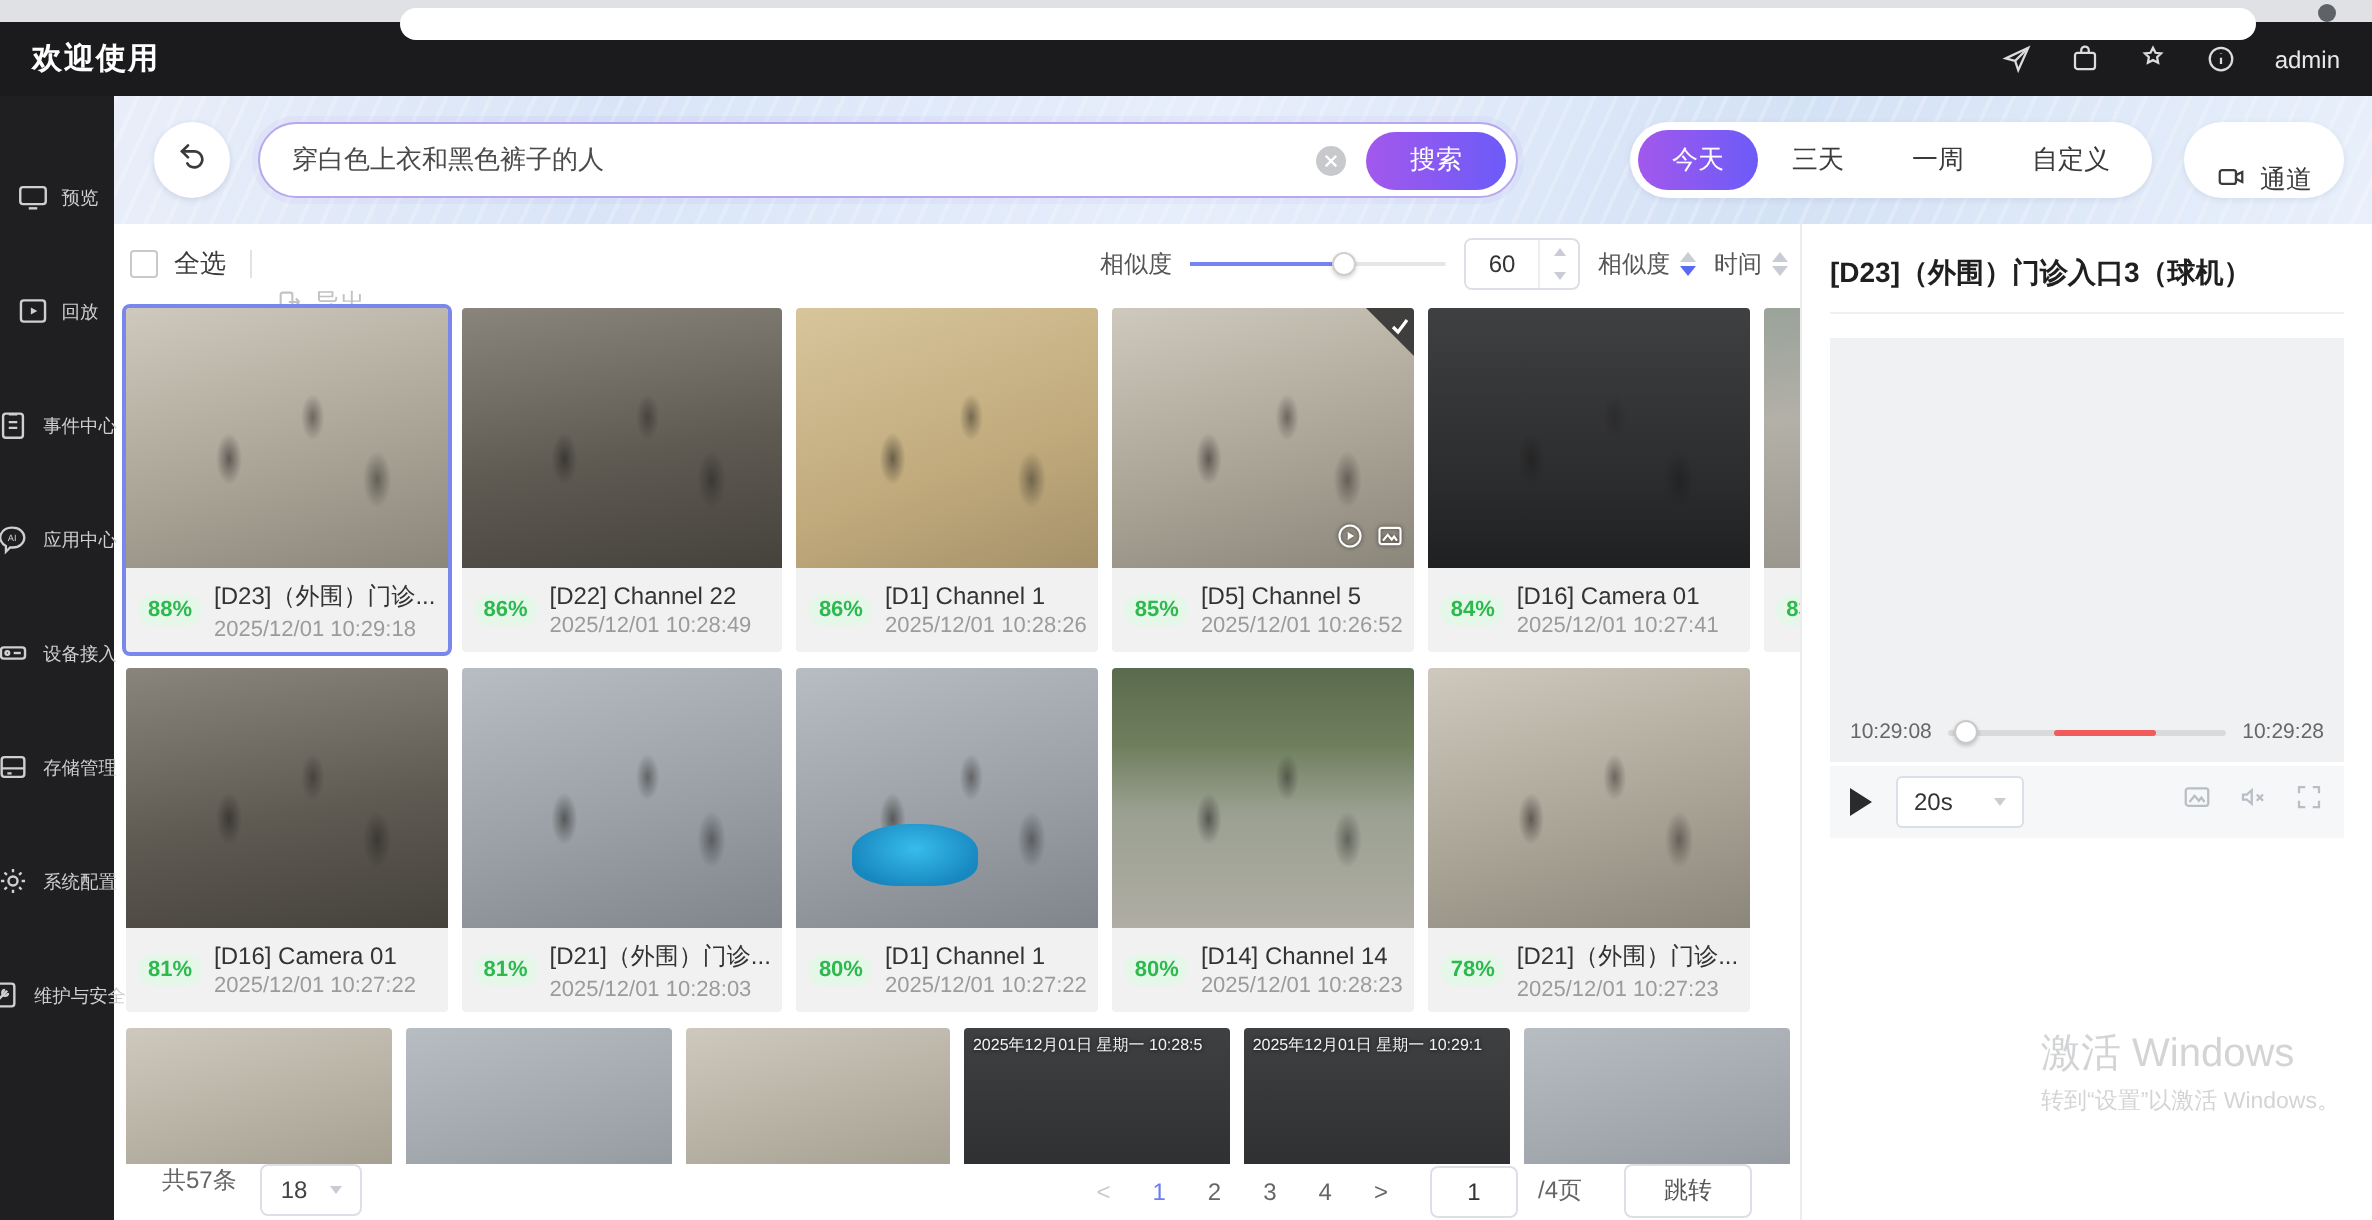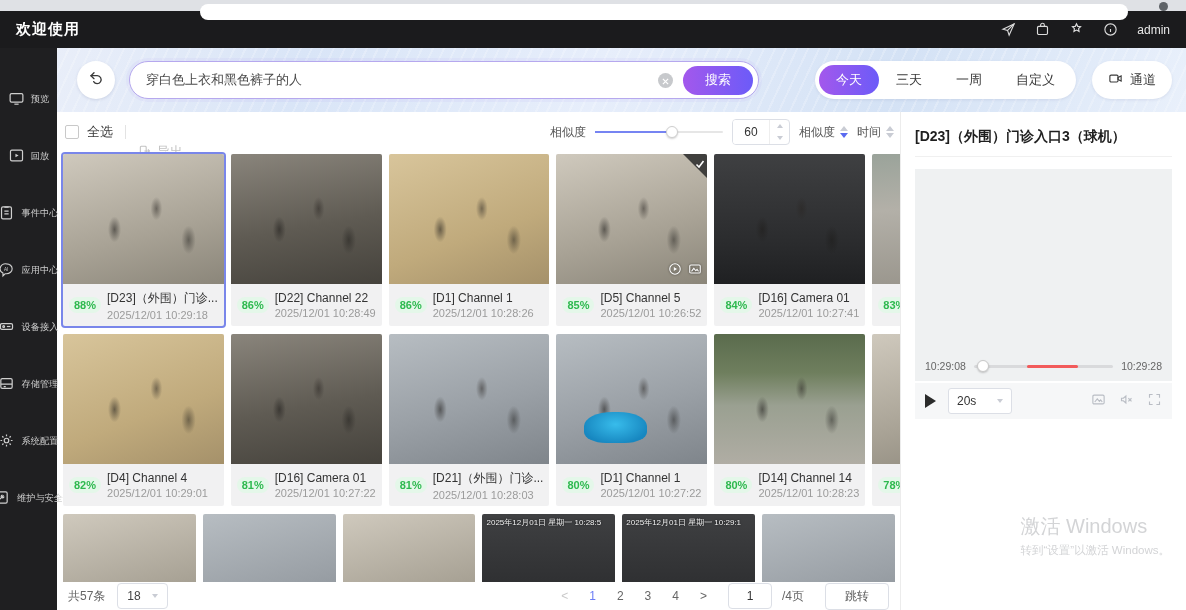--- a/index.html
+++ b/index.html
@@ -46,21 +46,21 @@
     display:flex; align-items:center; padding:0 5px 0 16px; box-shadow:0 0 0 3px rgba(150,130,240,.07); min-width:0; }
   .search-text { flex:1; font-size:13px; color:#4a4a4a; white-space:nowrap; overflow:hidden; }
   .clear-btn { width:15px; height:15px; border-radius:50%; background:#c7c9cc; color:#fff; display:flex; align-items:center;
     justify-content:center; cursor:pointer; flex:0 0 auto; }
   .clear-btn svg { width:7px; height:7px; }
   .search-btn { margin-left:10px; height:29px; padding:0 22px; border-radius:15px; border:none; color:#fff; font-size:13px;
     background:linear-gradient(90deg,#a358ec,#6c5bf8); cursor:pointer; flex:0 0 auto; }
   .pill-group { background:#fff; border-radius:19px; padding:4px; display:flex; box-shadow:0 1px 3px rgba(80,90,140,.12); flex:0 0 auto; }
   .pill { height:30px; padding:0 17px; border-radius:15px; display:flex; align-items:center; font-size:13px; color:#3a3a3a; cursor:pointer; }
   .pill.active { background:linear-gradient(90deg,#a358ec,#6c5bf8); color:#fff; }
-  .channel-pill { margin-left:16px; height:38px; background:#fff; border-radius:19px; padding:0 16px; display:flex; align-items:center;
+  .channel-pill { margin-left:16px; height:38px; background:#fff; border-radius:19px; padding:0 16px; display:flex; align-items:flex-end;
     gap:7px; font-size:13px; color:#3a3a3a; box-shadow:0 1px 3px rgba(80,90,140,.12); cursor:pointer; flex:0 0 auto; }
   .channel-pill svg { width:15px; height:15px; }
 
   
   .content { flex:1; display:flex; min-height:0; }
   .results { width:843px; flex:0 0 auto; display:flex; flex-direction:column; min-height:0; }
 
   
   .rtoolbar { height:36px; margin-top:2px; display:flex; align-items:center; padding:0 6px 0 8px; gap:8px; flex:0 0 auto; }
   .chk { width:14px; height:14px; border:1px solid #c9c9c9; border-radius:2px; background:#fff; cursor:pointer; }
@@ -118,21 +118,21 @@
   .m-time { font-size:11px; color:#9b9b9b; white-space:nowrap; }
 
   
   .row3 { display:grid; grid-template-columns:repeat(6,1fr); gap:7px; padding:0 5px 0 6px; margin-top:8px;
     height:68px; overflow:hidden; flex:0 0 auto; }
   .thumb3 { height:130px; position:relative; border-radius:2px; overflow:hidden; cursor:pointer; }
   .osd { position:absolute; top:3px; left:4px; right:2px; color:#f2f2f2; font-size:8px; white-space:nowrap; overflow:hidden;
     text-shadow:0 0 2px rgba(0,0,0,.8); }
 
   
-  .bottombar { height:46px; flex:1; display:flex; align-items:center; padding:0 11px; background:#fff; }
+  .bottombar { height:46px; flex:1; display:flex; align-items:flex-start; padding:0 24px; background:#fff; }
   .total { font-size:12px; color:#666; }
   .size-select { margin-left:12px; width:51px; height:26px; border:1px solid #dcdfe6; border-radius:4px; background:#fff;
     display:flex; align-items:center; justify-content:space-between; padding:0 9px; font-size:12px; color:#444; cursor:pointer; }
   .pager { margin-left:auto; display:flex; align-items:center; gap:21px; font-size:12px; color:#666; }
   .pg { cursor:pointer; }
   .pg.cur { color:#6b7cf5; }
   .pg-arrow { color:#c9c9c9; cursor:pointer; }
   .pg-arrow.en { color:#666; }
   .jump-input { width:44px; height:26px; border:1px solid #dcdfe6; border-radius:4px; text-align:center; font-size:12px; color:#333;
     outline:none; font-family:"Liberation Sans",sans-serif; }
@@ -430,30 +430,20 @@
               <div class="thumb sE"></div>
               <div class="info">
                   <span class="badge">83%</span>
                 <div class="meta">
                     <span class="m-title">[D7] Channel 7</span>
                 <span class="m-time">2025/12/01 10:28:51</span>
                   </div>
                 </div>
             </div>
             <div class="card">
-              <div class="thumb sC"></div>
-              <div class="info">
-                  <span class="badge">82%</span>
-                <div class="meta">
-                    <span class="m-title">[D4] Channel 4</span>
-                <span class="m-time">2025/12/01 10:29:01</span>
-                  </div>
-                </div>
-            </div>
-            <div class="card">
               <div class="thumb sB"></div>
               <div class="info">
                   <span class="badge">81%</span>
                 <div class="meta">
                     <span class="m-title">[D16] Camera 01</span>
                 <span class="m-time">2025/12/01 10:27:22</span>
                   </div>
                 </div>
             </div>
             <div class="card">

